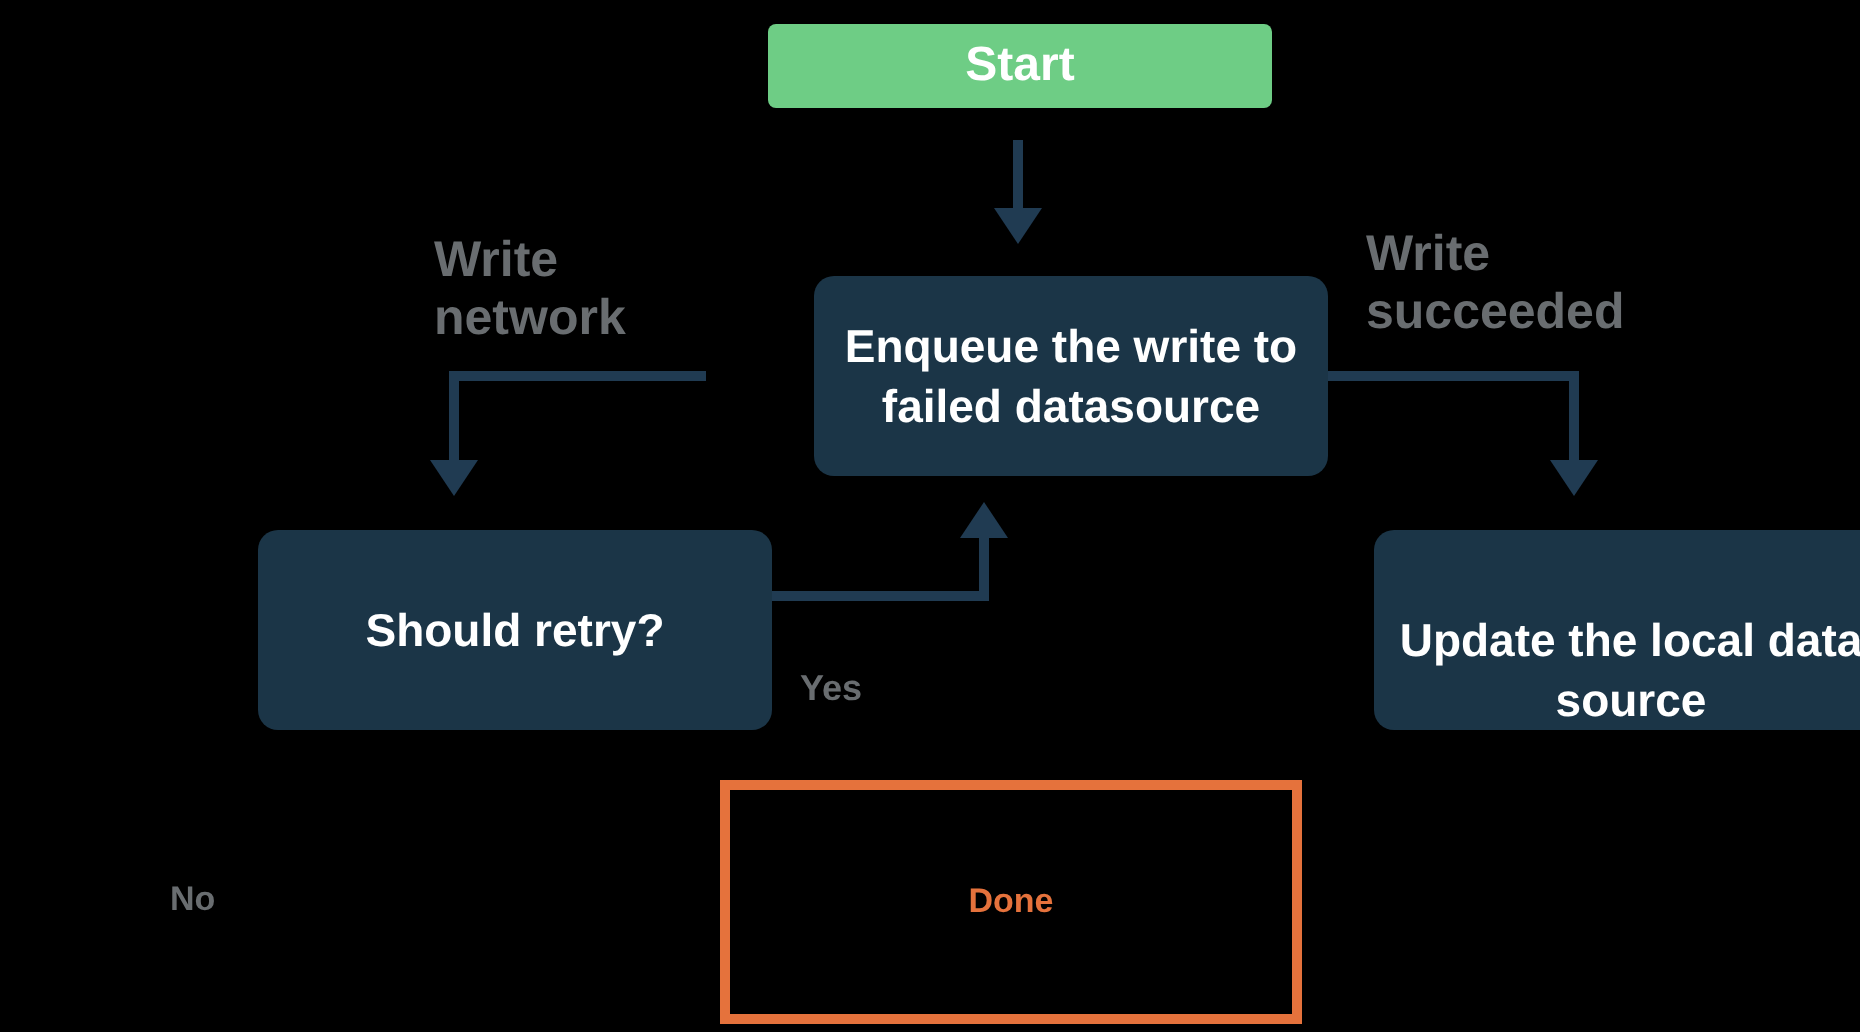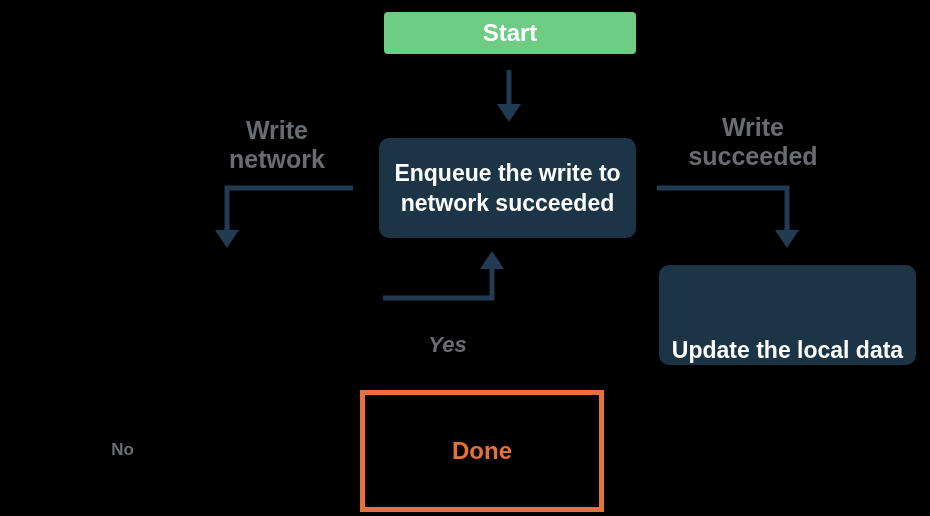--- a/index.html
+++ b/index.html
@@ -42,44 +42,45 @@
     border-radius: 4px;
     color: #ffffff;
     font-size: 24px;
   }
   .node-navy {
     background: var(--node-fill, #1b3547);
     border-radius: 10px;
     color: #ffffff;
     font-size: 23px;
     line-height: 30px;
+    margin-left: 28px;
   }
   .node-enqueue   { left: 379px; top: 138px; width: 257px; height: 100px; }
   .node-retry     { left: 101px; top: 265px; width: 257px; height: 100px; }
   .node-update    { left: 659px; top: 265px; width: 257px; height: 100px; justify-content: flex-end; }
   .node-done {
-    left: 360px; top: 390px; width: 244px; height: 122px;
+    left: 360px; top: 390px; width: 291px; height: 122px;
     background: transparent;
     border: 5px solid var(--done-accent, #e5723c);
     border-radius: 0;
     color: var(--done-accent, #e5723c);
-    font-size: 24px;
+    font-size: 17px;
   }
   .edge-label {
     position: absolute;
-    text-align: center;
+    text-align: left;
     font-weight: bold;
     color: var(--label-text, #696d70);
     font-size: 25px;
     line-height: 29px;
   }
   .edge-label span { display: block; }
   .label-write-failed    { left: 217px; top: 116px; width: 120px; }
   .label-write-succeeded { left: 683px; top: 113px; width: 140px; }
-  .label-yes { left: 400px; top: 330px; width: 95px; font-size: 22px; font-style: italic; }
+  .label-yes { left: 400px; top: 330px; width: 95px; font-size: 18px; }
   .label-no  { left:  85px; top: 435px; width: 75px; font-size: 17px; }
 </style>
 </head>
 <body>
 
 <div class="canvas">
 
   <svg class="edges" viewBox="0 0 930 516">
     <g>
       <path class="edge-line" d="M509 70 V106"></path>
@@ -98,26 +99,30 @@
       <polygon class="edge-head" points="492,251 480,269 504,269"></polygon>
     </g>
   </svg>
 
   <div class="node node-start">
     <span>Start</span>
   </div>
 
   <div class="node node-navy node-enqueue">
     <span>Enqueue the write to</span>
-    <span>network succeeded</span>
+    <span>failed datasource</span>
   </div>
 
+  <div class="node node-navy node-retry">
+    <span>Should retry?</span>
+  </div>
 
   <div class="node node-navy node-update">
     <span>Update the local data</span>
+    <span>source</span>
   </div>
 
   <div class="node node-done">
     <span>Done</span>
   </div>
 
   <div class="edge-label label-write-failed">
     <span>Write</span>
     <span>network</span>
   </div>

